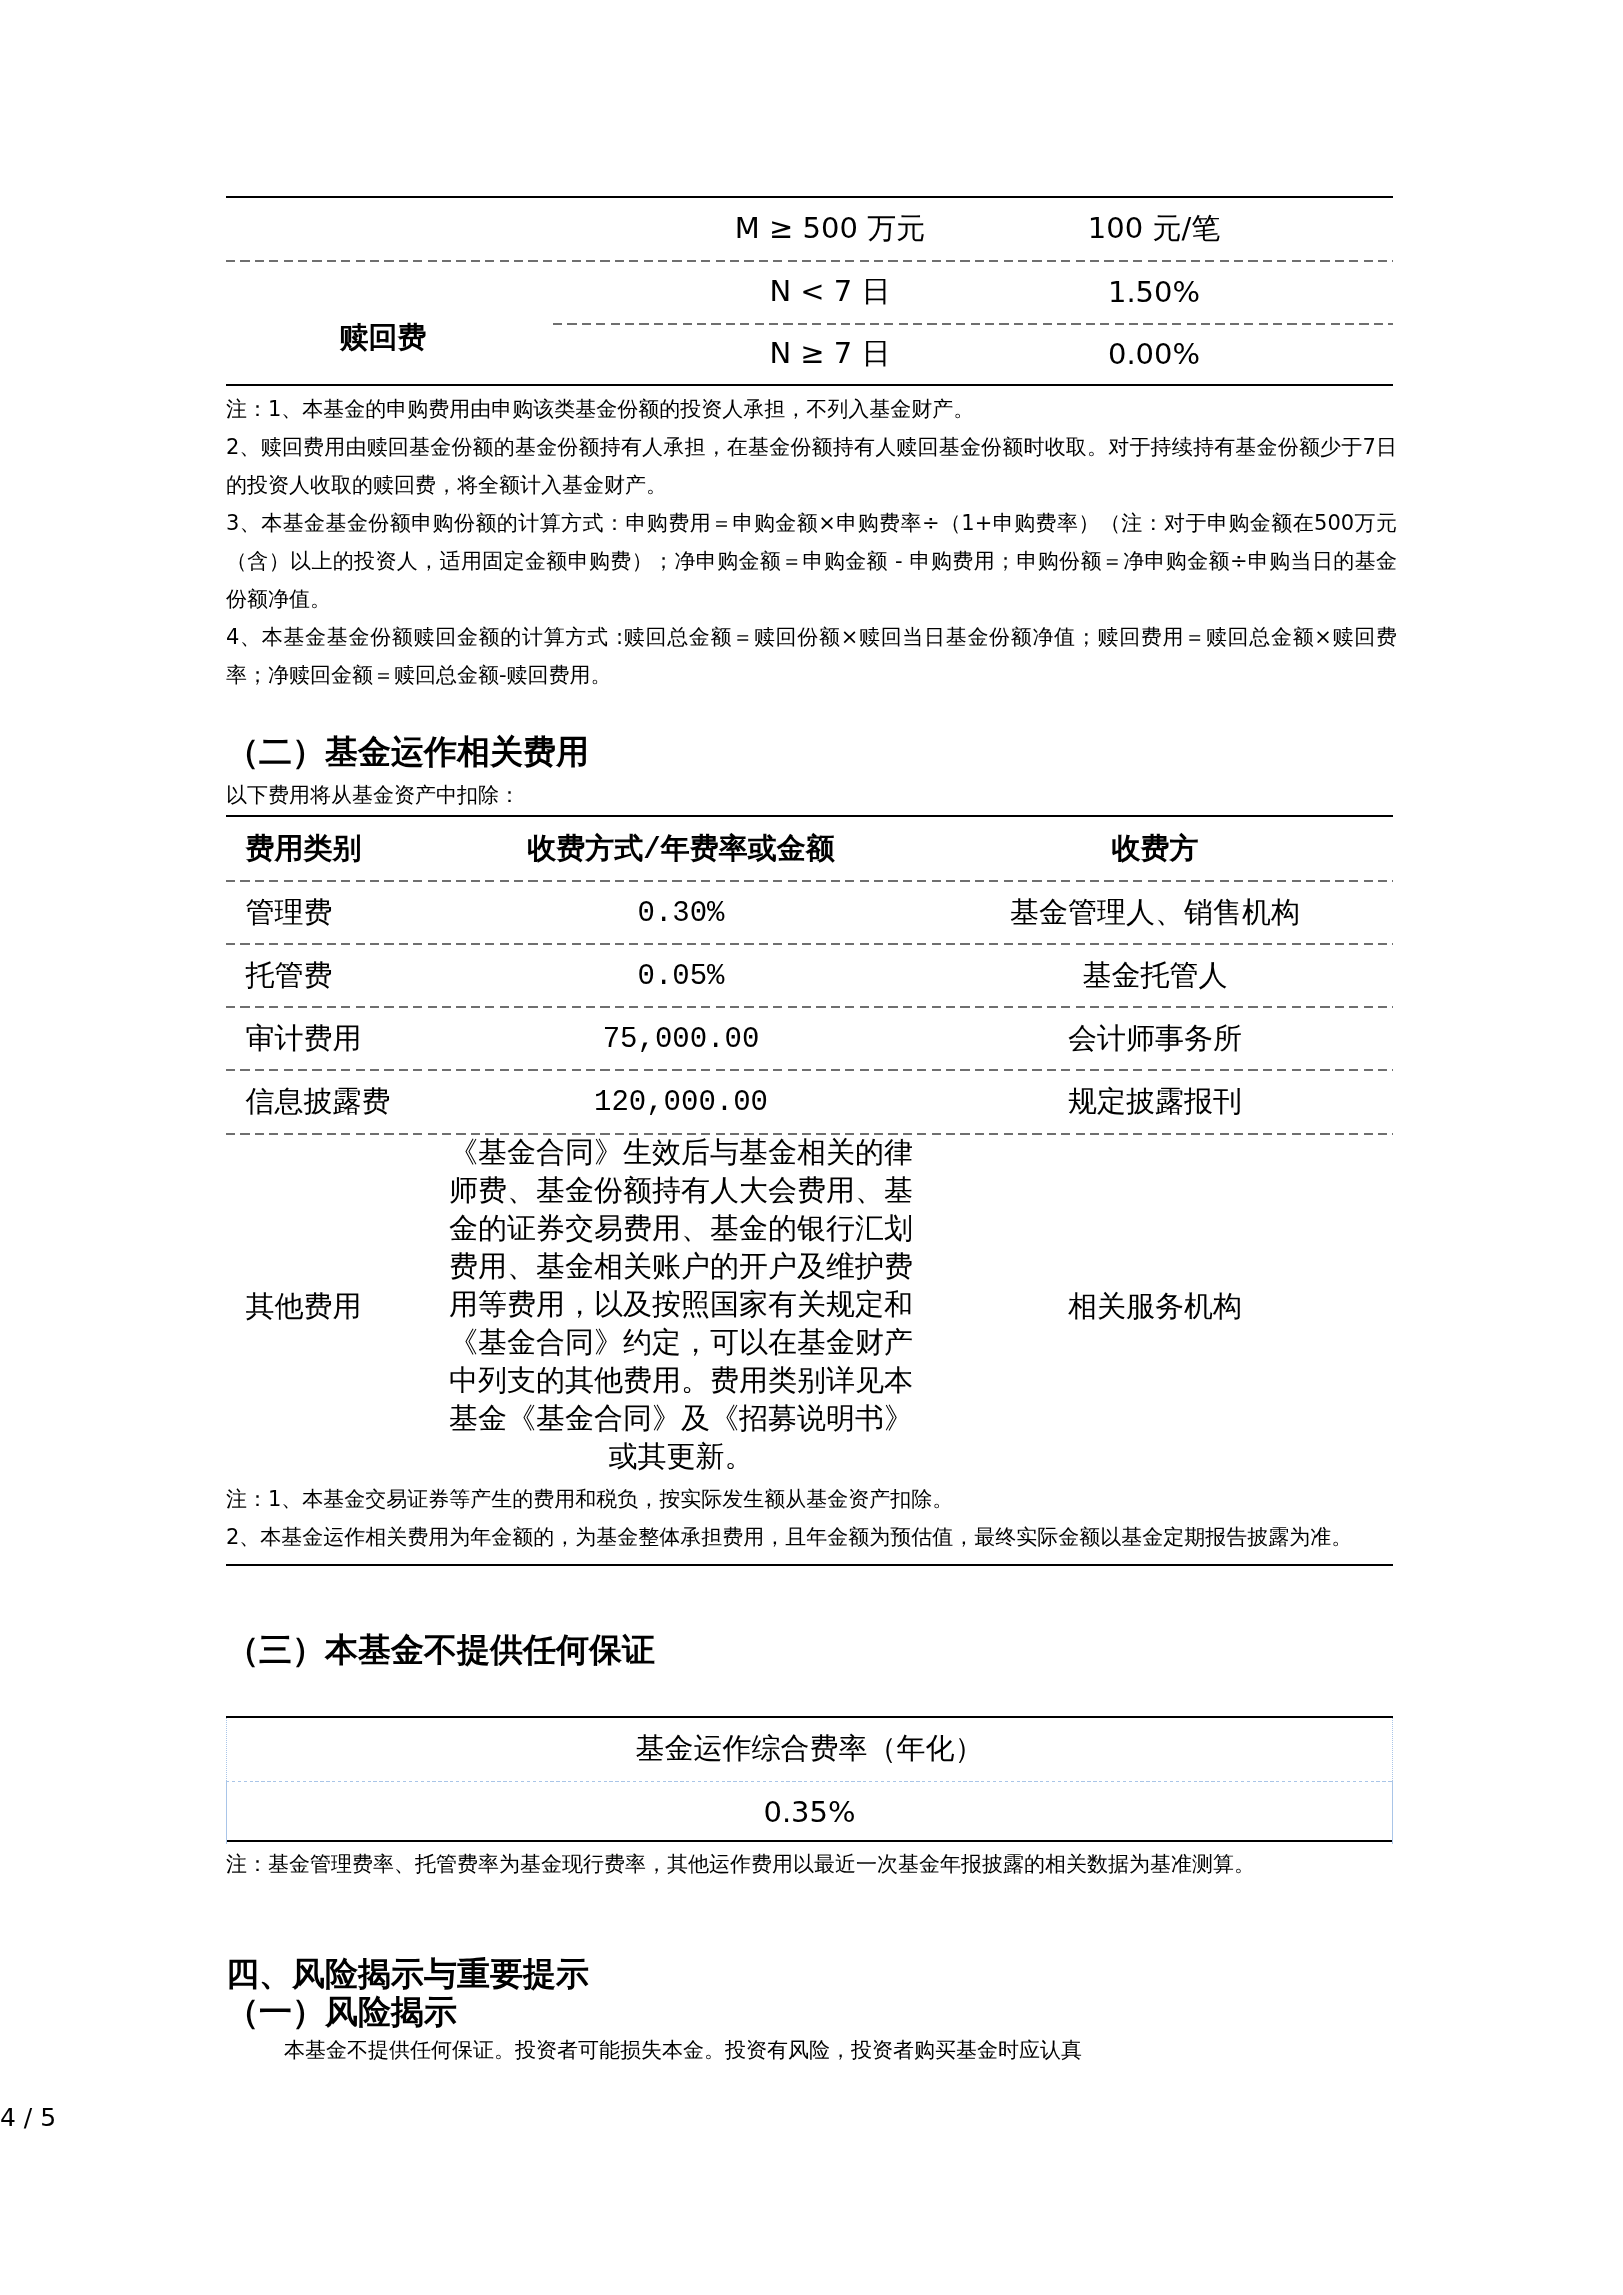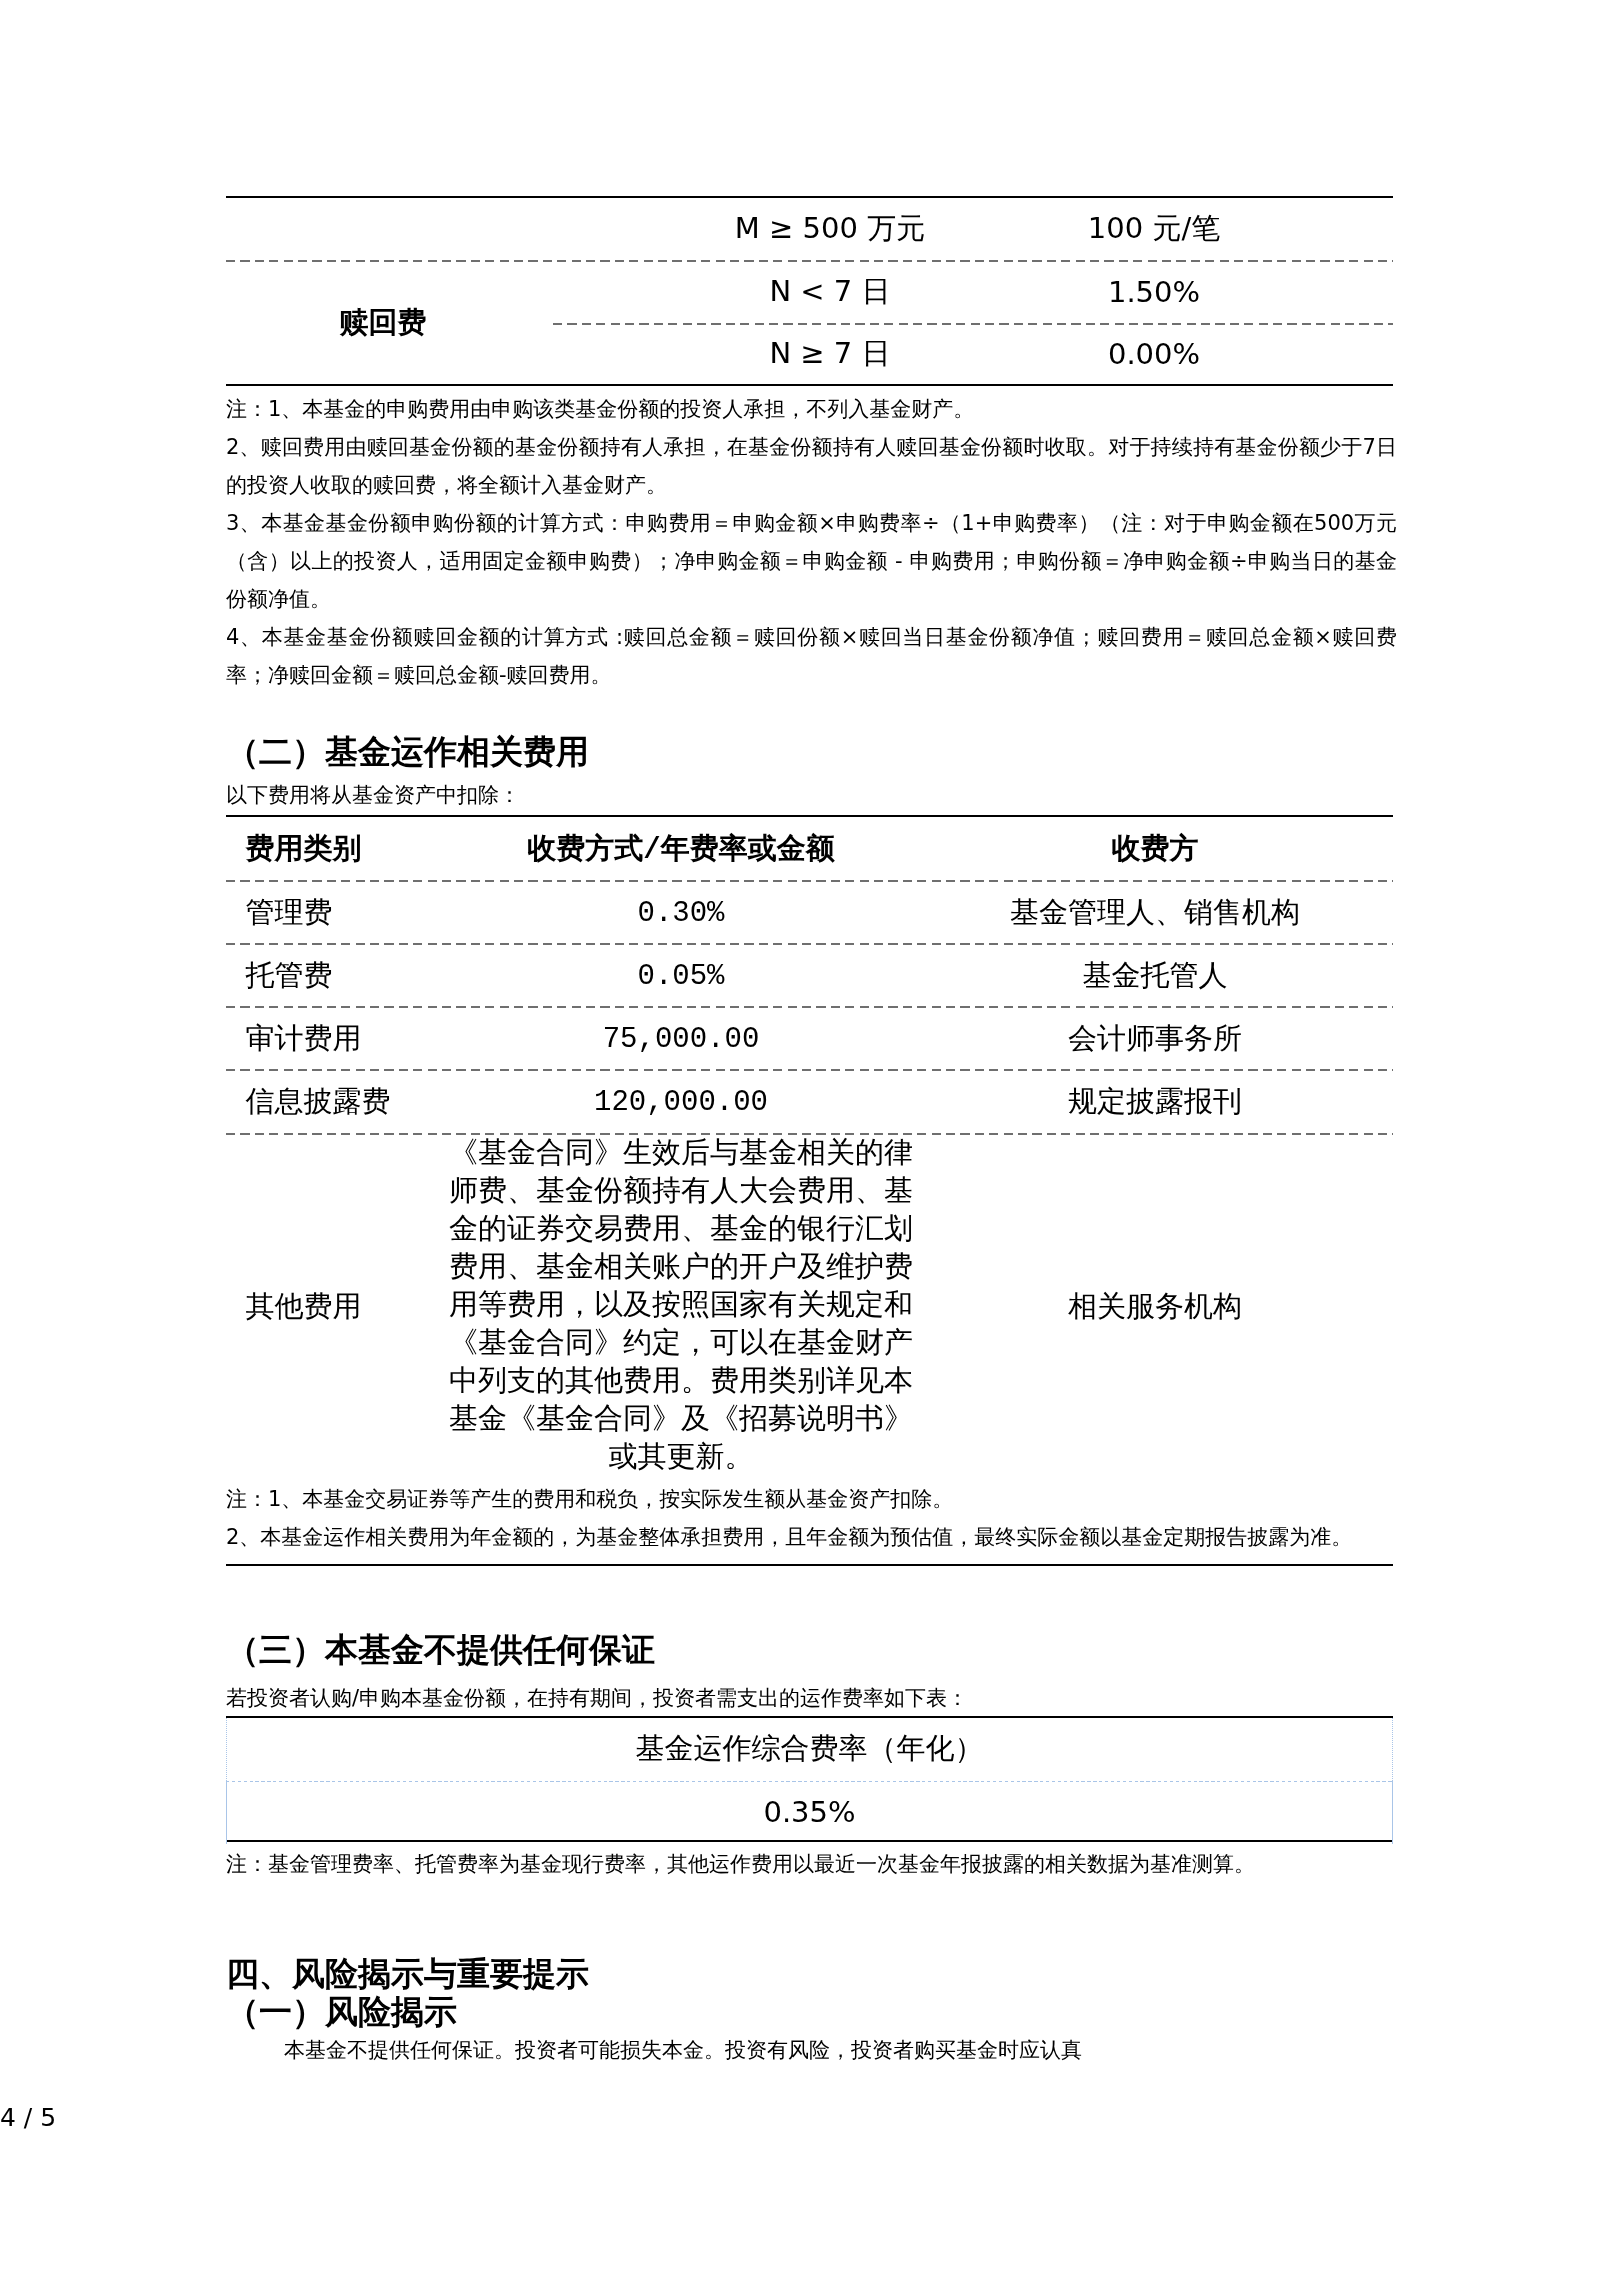--- a/index.html
+++ b/index.html
@@ -30,21 +30,21 @@
 </style>
 </head>
 <body>
 
 <div class="page">
 
   <div class="tbl tbl-heavy" style="top:196px;height:190px;">
     <span class="cellc" style="left:604px;top:31px;">M ≥ 500 万元</span>
     <span class="cellc" style="left:928px;top:31px;">100 元/笔</span>
     <div class="sep-gray" style="left:0;width:100%;top:62px;"></div>
-    <span class="cellc bold" style="left:157px;top:125px;">赎回费</span>
+    <span class="cellc bold" style="left:157px;top:140px;">赎回费</span>
     <span class="cellc" style="left:604px;top:94px;">N &lt; 7 日</span>
     <span class="cellc" style="left:928px;top:94px;">1.50%</span>
     <div class="sep-gray" style="left:327px;width:840px;top:125px;"></div>
     <span class="cellc" style="left:604px;top:156px;">N ≥ 7 日</span>
     <span class="cellc" style="left:928px;top:156px;">0.00%</span>
   </div>
 
   <div class="abs body-text" style="left:226px;top:390px;width:1171px;">
     <p>注：1、本基金的申购费用由申购该类基金份额的投资人承担，不列入基金财产。</p>
     <p>2、赎回费用由赎回基金份额的基金份额持有人承担，在基金份额持有人赎回基金份额时收取。对于持续持有基金份额少于7日的投资人收取的赎回费，将全额计入基金财产。</p>
@@ -93,21 +93,20 @@
 或其更新。</div>
     <span class="cellc" style="left:929px;top:490px;text-align:center;">相关服务机构</span>
   </div>
 
   <div class="abs body-text" style="left:226px;top:1480px;width:1171px;">
     <p>注：1、本基金交易证券等产生的费用和税负，按实际发生额从基金资产扣除。</p>
     <p>2、本基金运作相关费用为年金额的，为基金整体承担费用，且年金额为预估值，最终实际金额以基金定期报告披露为准。</p>
   </div>
 
   <div class="abs heading" style="left:226px;top:1631px;">（三）本基金不提供任何保证</div>
-  <div class="abs body-text" style="left:226px;top:1679px;width:1171px;">若投资者认购/申购本基金份额，在持有期间，投资者需支出的运作费率如下表：</div>
 
   <div class="tbl" style="top:1716px;height:126px;border-top:2px solid #000;border-bottom:2px solid #000;">
     <div class="t3row1">
       <span class="cellc" style="left:50%;top:31px;">基金运作综合费率（年化）</span>
     </div>
     <div class="sep-blue" style="top:63px;"></div>
     <div class="t3row2">
       <span class="cellc" style="left:50%;top:31px;">0.35%</span>
     </div>
   </div>

